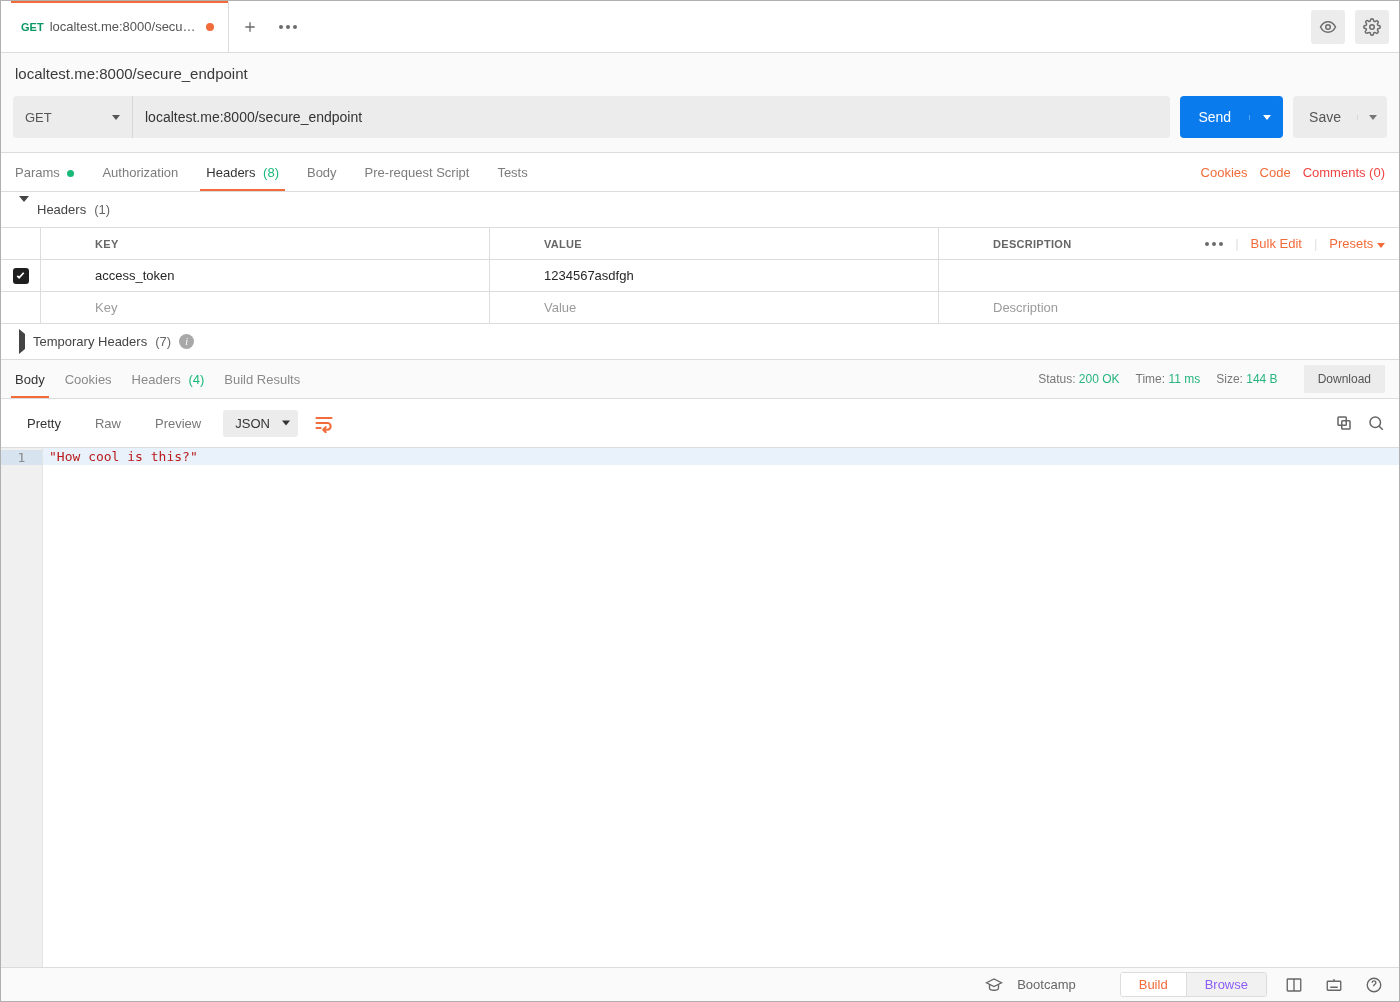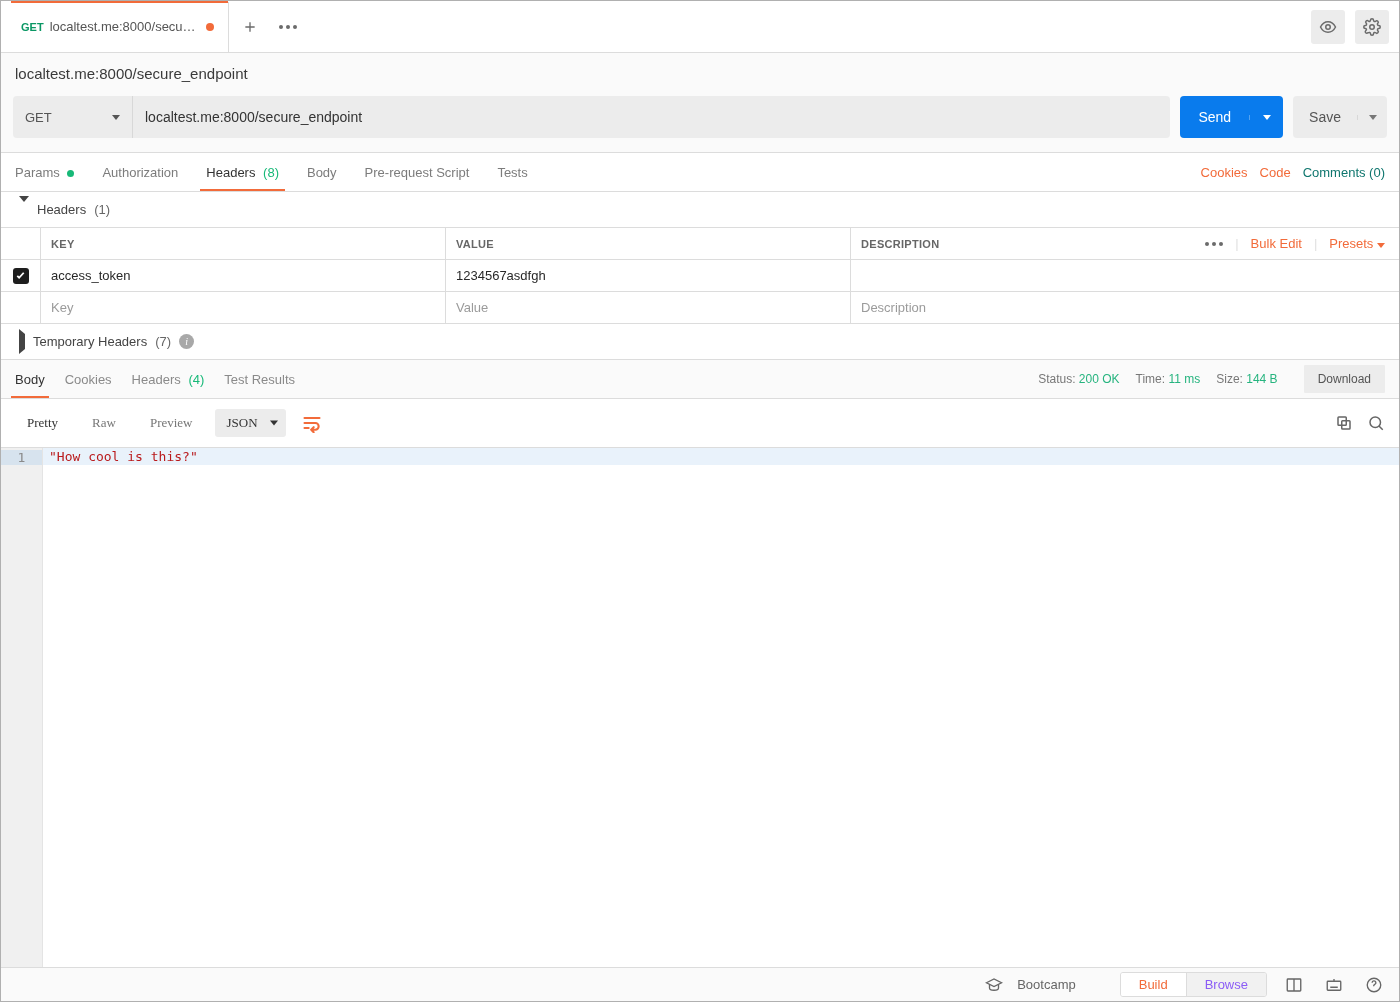--- a/index.html
+++ b/index.html
@@ -108,33 +108,33 @@
     border-bottom:1px solid var(--grey-border);
     padding:0 14px; background:#fff; height:40px;
   }
   .req-tab { color:#7C7C7C; font-size:13px; padding:10px 0; margin-right:28px; position:relative; cursor:pointer;}
   .req-tab .dot{display:inline-block;width:7px;height:7px;border-radius:50%;background:#17B978;margin-left:4px;vertical-align:middle;}
   .req-tab .cnt{color:#17B978;margin-left:4px;}
   .req-tab.active{color:#333;}
   .req-tab.active::after{content:"";position:absolute;left:-6px;right:-6px;bottom:-1px;height:2px;background:var(--orange);}
   .req-links { margin-left:auto; display:flex; gap:12px; }
   .req-links span{ color:var(--orange); cursor:pointer; font-size:13px;}
-  .req-links .muted{ color:#0f766e; }
+  .req-links .muted{ color:#ef4444; }
 
   
   .section-header {
     display:flex;align-items:center;gap:8px;
     padding:10px 18px; color:#444; background:#fff;
   }
   .tri { display:inline-block;color:#444; }
   .section-header .cnt{color:#666;}
   .info-icon{width:15px;height:15px;border-radius:50%;background:#A8A8A8;color:#fff;font-size:10px;display:flex;align-items:center;justify-content:center;font-family:serif;font-style:italic;}
 
   .header-table { border-top:1px solid var(--grey-border); background:#fff;}
-  .ht-row{display:flex;border-bottom:1px solid var(--grey-border);height:32px;}
+  .ht-row{display:flex;border-bottom:1px solid var(--grey-border);height:32px;gap:44px;}
   .ht-check{width:40px;display:flex;align-items:center;justify-content:center;border-right:1px solid var(--grey-border);}
   .ht-key{width:405px;padding:0 10px;display:flex;align-items:center;border-right:1px solid var(--grey-border);}
   .ht-val{width:405px;padding:0 10px;display:flex;align-items:center;border-right:1px solid var(--grey-border);}
   .ht-desc{flex:1;padding:0 10px;display:flex;align-items:center;}
   .ht-head{font-size:11px;letter-spacing:.3px;font-weight:600;color:#666;}
   .ht-actions{width:200px;display:flex;align-items:center;justify-content:flex-end;gap:12px;padding-right:14px;}
   .ht-actions .sep{color:var(--grey-medium);}
   .link-orange{color:var(--orange);cursor:pointer;}
   .chk{width:16px;height:16px;border-radius:3px;background:#1E1E1E;color:#fff;display:flex;align-items:center;justify-content:center;}
   .ph{color:#9B9B9B;}
@@ -152,21 +152,21 @@
   }
   .resp-tab{color:#8A8A8A;margin-right:20px;position:relative;padding:10px 0;cursor:pointer;}
   .resp-tab.active{color:#333;}
   .resp-tab.active::after{content:"";position:absolute;left:-4px;right:-4px;bottom:-1px;height:2px;background:var(--orange);}
   .resp-tab .cnt{color:#17B978;margin-left:4px;}
   .resp-meta{margin-left:auto;display:flex;align-items:center;gap:16px;color:#777;font-size:12px;}
   .resp-meta .val{color:var(--green-status);}
   .btn-download{background:#ECECEC;color:#555;padding:7px 14px;border-radius:1px;margin-left:10px;}
 
   .resp-toolbar{
-    display:flex;align-items:center;gap:10px;padding:10px 14px;background:#fff;font-family:Liberation Serif, serif;
+    display:flex;align-items:center;gap:10px;padding:10px 14px;background:#fff;
   }
   .pill{padding:6px 12px;border-radius:3px;color:#777;cursor:pointer;}
   .pill.active{color:#333;background:#fff;}
   .pill.boxed{background:#ECECEC;color:#333;position:relative;padding-right:28px;}
   .pill.boxed .caret{position:absolute;right:8px;top:50%;transform:translateY(-50%);}
   .wrap-icon{width:32px;height:28px;display:flex;align-items:center;justify-content:center;color:var(--orange);background:#fff;border-radius:3px;}
   .toolbar-right{margin-left:auto;display:flex;gap:14px;color:#666;}
   .toolbar-right svg{width:18px;height:18px;}
 
   .code-area{border-top:1px solid var(--grey-border);flex:1;display:flex;background:#fff;min-height:430px;}
@@ -338,21 +338,21 @@
   <span class="info-icon">i</span>
 </div>
 
 <div class="resp-tabs">
   <div class="resp-tab active">Body</div>
   <div class="resp-tab">Cookies</div>
   <div class="resp-tab">
     <span>Headers</span>
     <span class="cnt">(4)</span>
   </div>
-  <div class="resp-tab">Test Results</div>
+  <div class="resp-tab">Build Results</div>
 
   <div class="resp-meta">
     <span><span>Status:</span> <span class="val">200 OK</span></span>
     <span><span>Time:</span> <span class="val">11 ms</span></span>
     <span><span>Size:</span> <span class="val">144 B</span></span>
     <span class="btn-download">Download</span>
   </div>
 </div>
 
 <div class="resp-toolbar">

